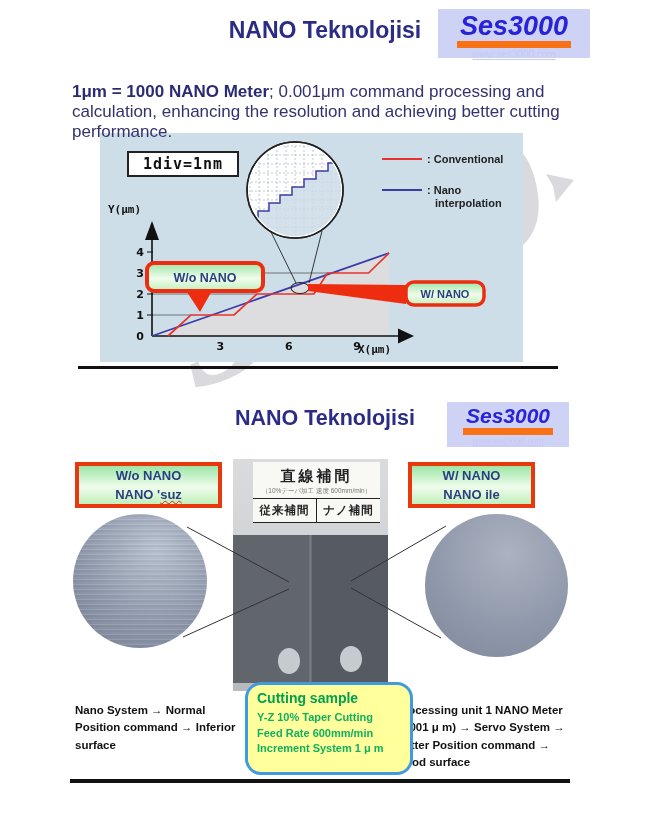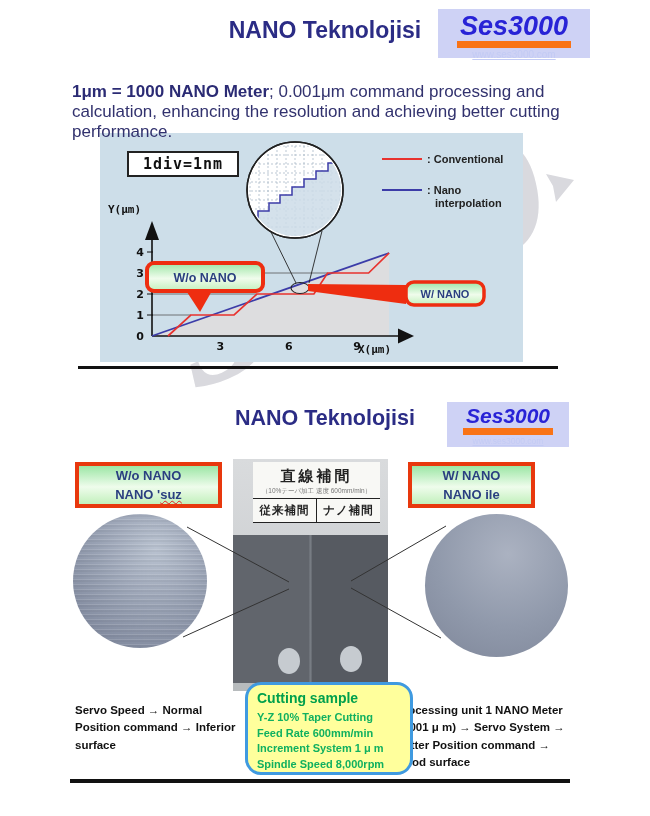--- a/index.html
+++ b/index.html
@@ -252,34 +252,33 @@
   <div id="circle-right" class="surface-circle"></div>
 
   <svg id="connector-svg" width="530" height="250">
     <line x1="127" y1="77" x2="229" y2="132" stroke="#333" stroke-width="1"></line>
     <line x1="123" y1="187" x2="229" y2="139" stroke="#333" stroke-width="1"></line>
     <line x1="291" y1="131" x2="386" y2="76" stroke="#333" stroke-width="1"></line>
     <line x1="291" y1="138" x2="381" y2="188" stroke="#333" stroke-width="1"></line>
   </svg>
 
   <div id="note-left" class="note">
-    <div>Servo Speed → Normal</div>
+    <div>Nano System → Normal</div>
     <div>Position command → Inferior</div>
     <div>surface</div>
   </div>
   <div id="note-right" class="note">
     <div>Processing unit 1 NANO Meter</div>
     <div>(0.001 μ m) → Servo System →</div>
     <div>Better Position command →</div>
     <div>Good surface</div>
   </div>
 
   <div class="cutting-box">
     <div class="cutting-title">Cutting sample</div>
     <div class="cutting-line">Y-Z 10% Taper Cutting</div>
     <div class="cutting-line">Feed Rate 600mm/min</div>
     <div class="cutting-line">Increment System 1 μ m</div>
-    <div class="cutting-line">Spindle Speed  8,000rpm</div>
   </div>
 
   <div id="divider2" class="divider"></div>
 
 </div>
 
 </body></html>

